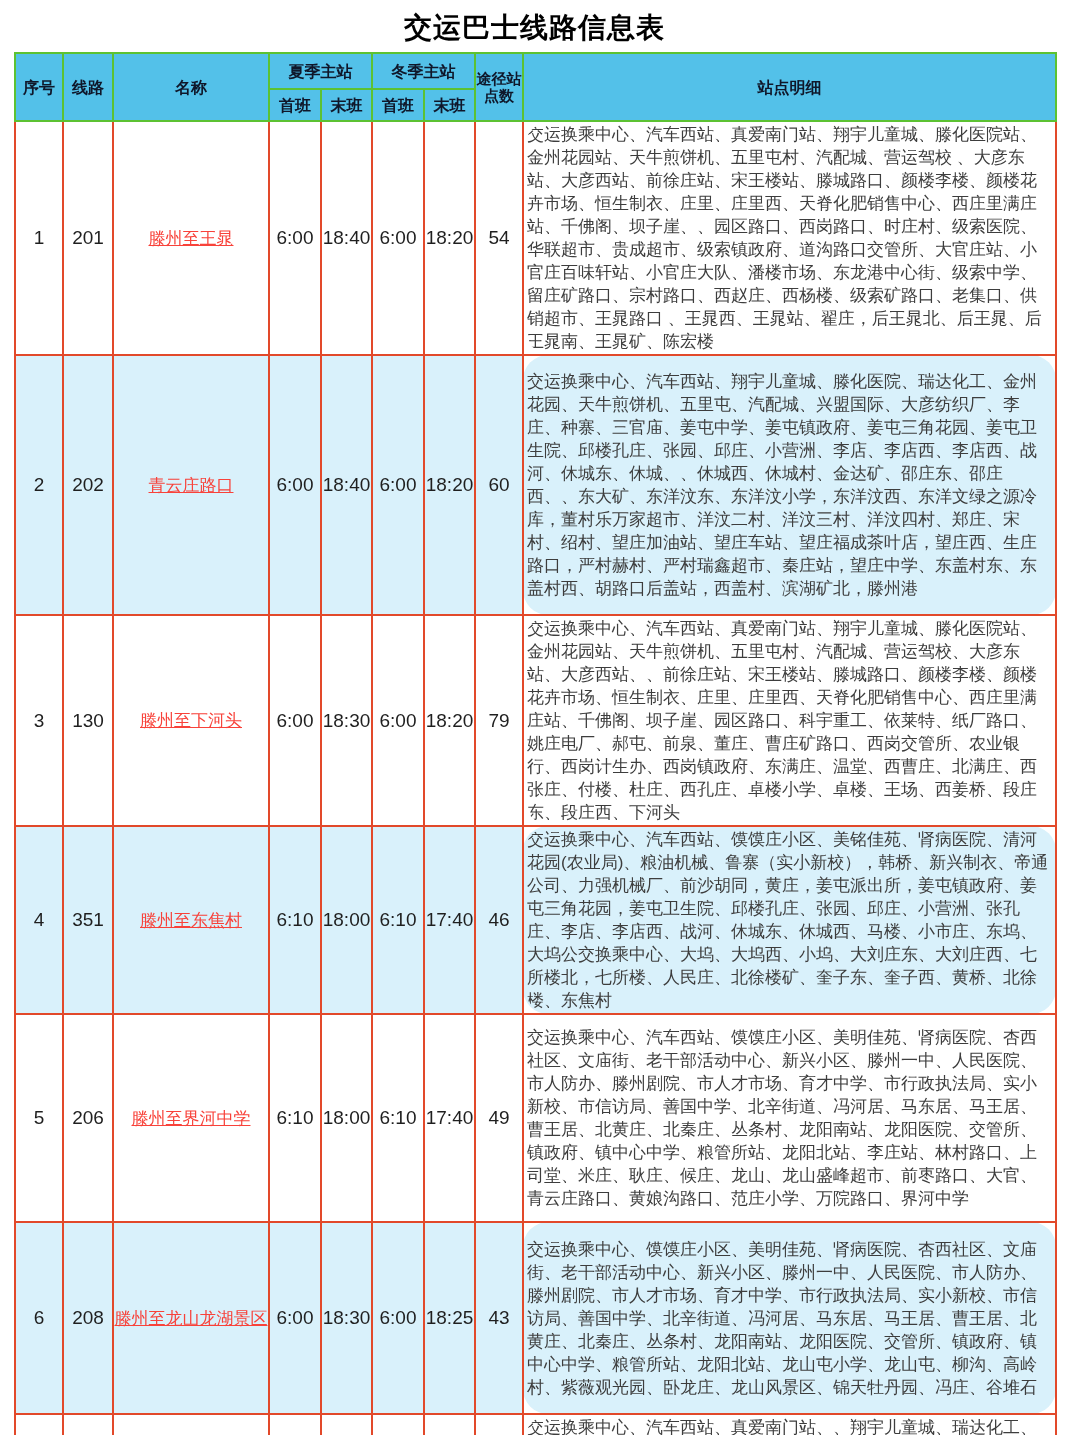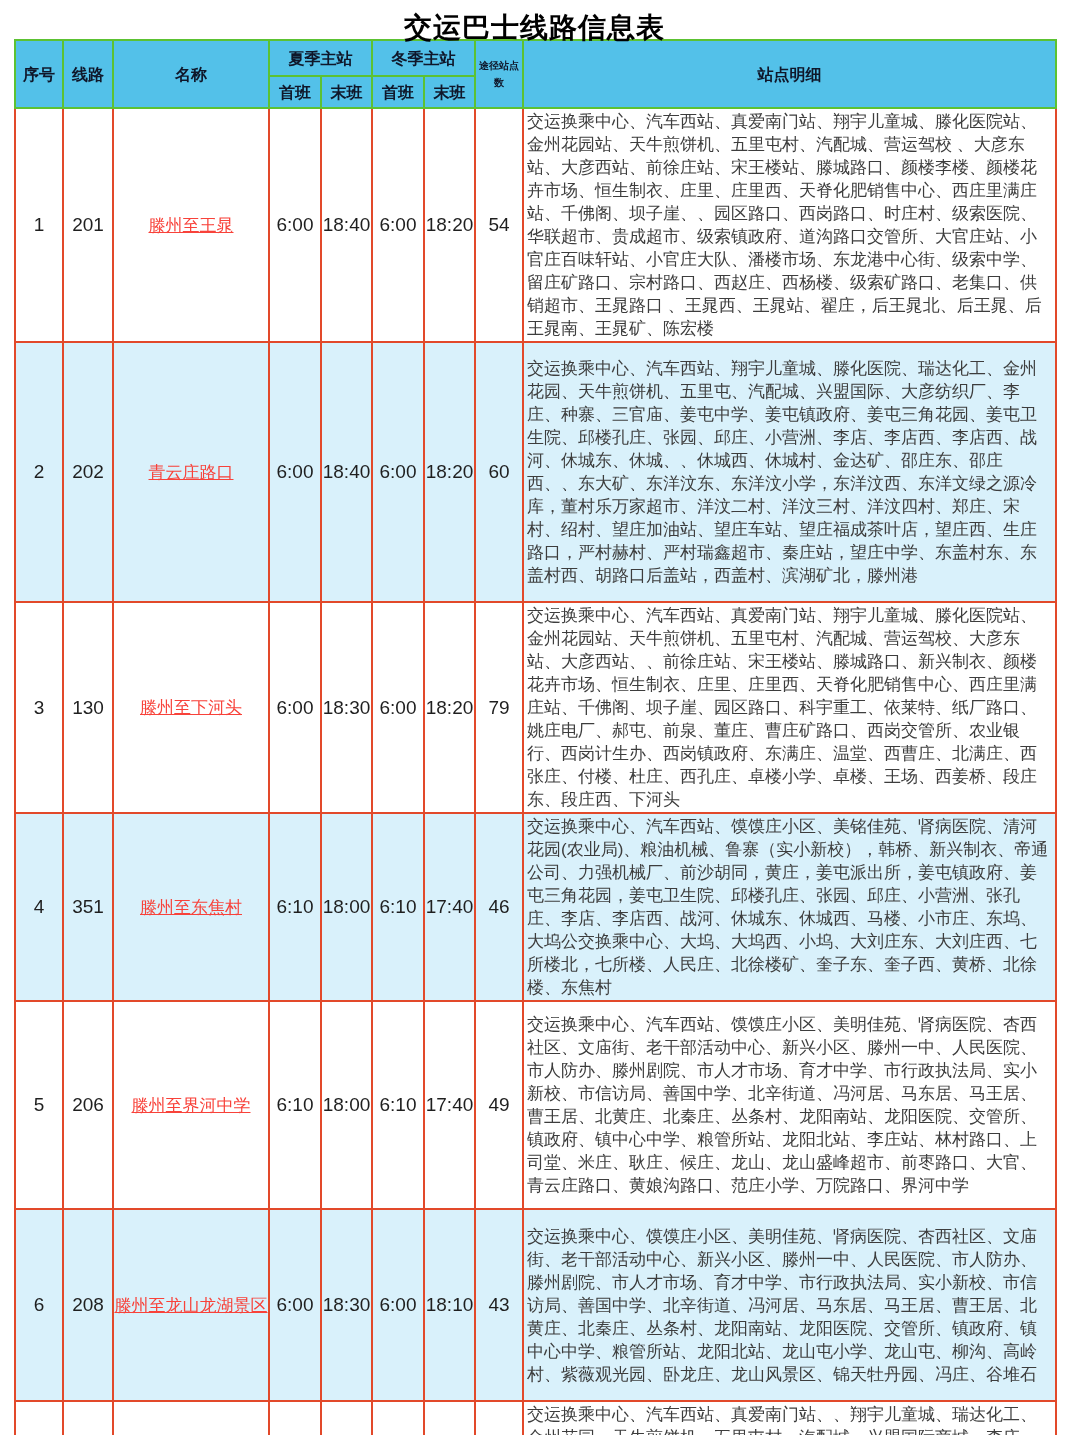--- a/index.html
+++ b/index.html
@@ -10,21 +10,21 @@
     --name-text:#f8423a;
   }
   *{box-sizing:border-box;}
   html,body{margin:0;padding:0;}
   body{
     width:1069px;height:1435px;overflow:hidden;background:#ffffff;
     font-family:"Liberation Sans","DejaVu Sans",sans-serif;
   }
   .title{
     text-align:center;font-size:28px;font-weight:bold;color:#000;
-    padding-top:9px;height:39px;letter-spacing:1px;
+    padding-top:9px;height:52px;letter-spacing:1px;
   }
   table{
     border-collapse:collapse;table-layout:fixed;
     margin-left:14px;width:1041px;
   }
   thead th{
     background:var(--header-bg);
     border:2px solid var(--header-border);
     color:#0f172a;font-size:16px;font-weight:bold;
     padding:0;text-align:center;vertical-align:middle;line-height:17px;
@@ -35,20 +35,21 @@
     border:2px solid var(--body-border);
     font-size:19px;color:#1f1f1f;
     text-align:center;vertical-align:middle;padding:0;
     overflow:hidden;
   }
   tbody td.col-name{color:var(--name-text);font-size:17px;text-decoration:underline;}
   tbody td.col-details{
     font-size:17px;line-height:23px;color:#3d3d3d;
     text-align:left;vertical-align:middle;padding:1px 3px;
     word-break:break-all;
+    border-radius:25px;
   }
   tbody tr.alt{background:var(--alt-bg);}
   tbody tr:nth-child(1){height:224px;}
   tbody tr:nth-child(2){height:260px;}
   tbody tr:nth-child(3){height:201px;}
   tbody tr:nth-child(4){height:185px;}
   tbody tr:nth-child(5){height:208px;}
   tbody tr:nth-child(6){height:192px;}
   tbody tr:nth-child(7){height:300px;}
   tbody tr.partial td{vertical-align:top;}
@@ -70,21 +71,21 @@
       <col style="width:48px">
       <col style="width:533px">
   </colgroup>
   <thead>
     <tr class="hrow1">
       <th rowspan="2">序号</th>
       <th rowspan="2">线路</th>
       <th rowspan="2">名称</th>
       <th colspan="2">夏季主站</th>
       <th colspan="2">冬季主站</th>
-      <th rowspan="2" style="font-size:10px">途径站点数</th>
+      <th rowspan="2" style="font-size:15px">途径站点数</th>
       <th rowspan="2">站点明细</th>
     </tr>
     <tr class="hrow2">
       <th>首班</th>
       <th>末班</th>
       <th>首班</th>
       <th>末班</th>
     </tr>
   </thead>
   <tbody>
@@ -112,21 +113,21 @@
       </tr>
       <tr class="">
         <td class="col-index">3</td>
         <td class="col-route">130</td>
         <td class="col-name">滕州至下河头</td>
         <td class="col-time">6:00</td>
         <td class="col-time">18:30</td>
         <td class="col-time">6:00</td>
         <td class="col-time">18:20</td>
         <td class="col-stops">79</td>
-        <td class="col-details">交运换乘中心、汽车西站、真爱南门站、翔宇儿童城、滕化医院站、金州花园站、天牛煎饼机、五里屯村、汽配城、营运驾校、大彦东站、大彦西站、、前徐庄站、宋王楼站、滕城路口、新兴制衣、颜楼花卉市场、恒生制衣、庄里、庄里西、天脊化肥销售中心、西庄里满庄站、千佛阁、坝子崖、园区路口、科宇重工、依莱特、纸厂路口、姚庄电厂、郝屯、前泉、董庄、曹庄矿路口、西岗交管所、农业银行、西岗计生办、西岗镇政府、东满庄、温堂、西曹庄、北满庄、西张庄、付楼、杜庄、西孔庄、卓楼小学、卓楼、王场、西姜桥、段庄东、段庄西、下河头</td>
+        <td class="col-details">交运换乘中心、汽车西站、真爱南门站、翔宇儿童城、滕化医院站、金州花园站、天牛煎饼机、五里屯村、汽配城、营运驾校、大彦东站、大彦西站、、前徐庄站、宋王楼站、滕城路口、颜楼李楼、颜楼花卉市场、恒生制衣、庄里、庄里西、天脊化肥销售中心、西庄里满庄站、千佛阁、坝子崖、园区路口、科宇重工、依莱特、纸厂路口、姚庄电厂、郝屯、前泉、董庄、曹庄矿路口、西岗交管所、农业银行、西岗计生办、西岗镇政府、东满庄、温堂、西曹庄、北满庄、西张庄、付楼、杜庄、西孔庄、卓楼小学、卓楼、王场、西姜桥、段庄东、段庄西、下河头</td>
       </tr>
       <tr class="alt">
         <td class="col-index">4</td>
         <td class="col-route">351</td>
         <td class="col-name">滕州至东焦村</td>
         <td class="col-time">6:10</td>
         <td class="col-time">18:00</td>
         <td class="col-time">6:10</td>
         <td class="col-time">17:40</td>
         <td class="col-stops">46</td>
@@ -143,21 +144,21 @@
         <td class="col-stops">49</td>
         <td class="col-details">交运换乘中心、汽车西站、馍馍庄小区、美明佳苑、肾病医院、杏西社区、文庙街、老干部活动中心、新兴小区、滕州一中、人民医院、市人防办、滕州剧院、市人才市场、育才中学、市行政执法局、实小新校、市信访局、善国中学、北辛街道、冯河居、马东居、马王居、曹王居、北黄庄、北秦庄、丛条村、龙阳南站、龙阳医院、交管所、镇政府、镇中心中学、粮管所站、龙阳北站、李庄站、林村路口、上司堂、米庄、耿庄、候庄、龙山、龙山盛峰超市、前枣路口、大官、青云庄路口、黄娘沟路口、范庄小学、万院路口、界河中学</td>
       </tr>
       <tr class="alt">
         <td class="col-index">6</td>
         <td class="col-route">208</td>
         <td class="col-name">滕州至龙山龙湖景区</td>
         <td class="col-time">6:00</td>
         <td class="col-time">18:30</td>
         <td class="col-time">6:00</td>
-        <td class="col-time">18:10</td>
+        <td class="col-time">18:25</td>
         <td class="col-stops">43</td>
         <td class="col-details">交运换乘中心、馍馍庄小区、美明佳苑、肾病医院、杏西社区、文庙街、老干部活动中心、新兴小区、滕州一中、人民医院、市人防办、滕州剧院、市人才市场、育才中学、市行政执法局、实小新校、市信访局、善国中学、北辛街道、冯河居、马东居、马王居、曹王居、北黄庄、北秦庄、丛条村、龙阳南站、龙阳医院、交管所、镇政府、镇中心中学、粮管所站、龙阳北站、龙山屯小学、龙山屯、柳沟、高岭村、紫薇观光园、卧龙庄、龙山风景区、锦天牡丹园、冯庄、谷堆石</td>
       </tr>
       <tr class=" partial">
         <td class="col-index"></td>
         <td class="col-route"></td>
         <td class="col-name"></td>
         <td class="col-time"></td>
         <td class="col-time"></td>
         <td class="col-time"></td>

